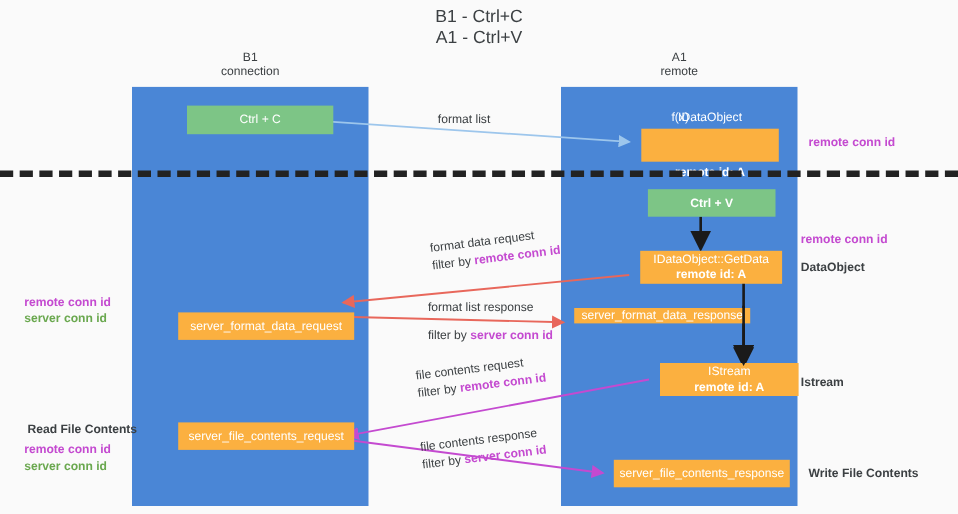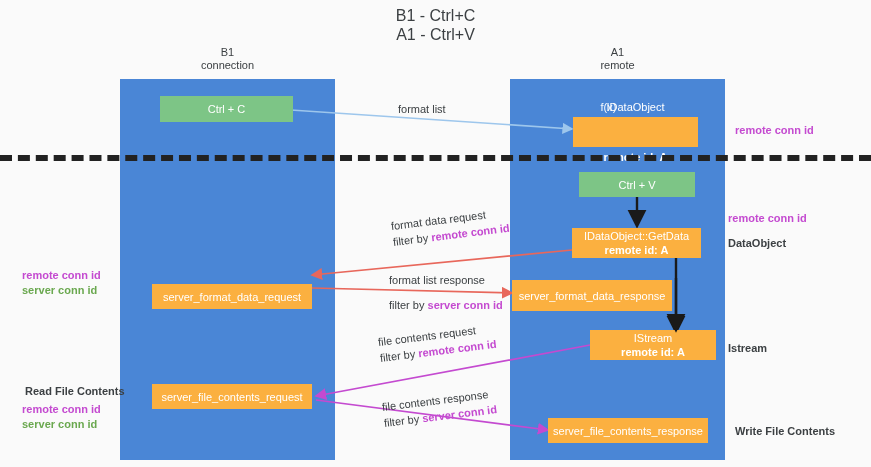--- a/index.html
+++ b/index.html
@@ -50,20 +50,21 @@
     box-sizing: border-box;
     display: flex;
     flex-direction: column;
     align-items: center;
     justify-content: center;
     color: #ffffff;
     font-size: 11px;
     line-height: 14px;
     text-align: center;
     z-index: 5;
+    margin-left: 10px;
   }
   .node.green { background: #7dc586; }
   .node.orange { background: #fbb040; }
   .node .l2 { font-size: 11px; font-weight: bold; }
 
   
   #wires { position: absolute; left: 0; top: 0; width: 871px; height: 467px; z-index: 3; }
   #wires-top { position: absolute; left: 0; top: 0; width: 871px; height: 467px; z-index: 7; }
 
   
@@ -175,34 +176,34 @@
   </div>
 
   <div class="abs node orange" style="left:573px; top:117px; width:125px; height:30px;gap:36px;">
     <span class="glitch-wrap">
       <span class="ghost">f(x)</span>
       <span>IDataObject</span>
     </span>
     <span class="l2">remote id: A</span>
   </div>
 
-  <div class="abs node green" style="left:579px; top:172px; width:116px; height:25px;">
+  <div class="abs node green" style="left:579px; top:172px; width:116px; height:25px;font-weight:bold;">
     <span>Ctrl + V</span>
   </div>
 
   <div class="abs node orange" style="left:572px; top:228px; width:129px; height:30px;">
     <span>IDataObject::GetData</span>
     <span class="l2">remote id: A</span>
   </div>
 
   <div class="abs node orange" style="left:152px; top:284px; width:160px; height:25px;">
     <span>server_format_data_request</span>
   </div>
 
-  <div class="abs node orange" style="left:512px; top:280px; width:160px; height:31px;">
+  <div class="abs node orange" style="left:512px; top:280px; width:160px; height:14px;">
     <span>server_format_data_response</span>
   </div>
 
   <div class="abs node orange" style="left:590px; top:330px; width:126px; height:30px;">
     <span>IStream</span>
     <span class="l2">remote id: A</span>
   </div>
 
   <div class="abs node orange" style="left:152px; top:384px; width:160px; height:25px;">
     <span>server_file_contents_request</span>

